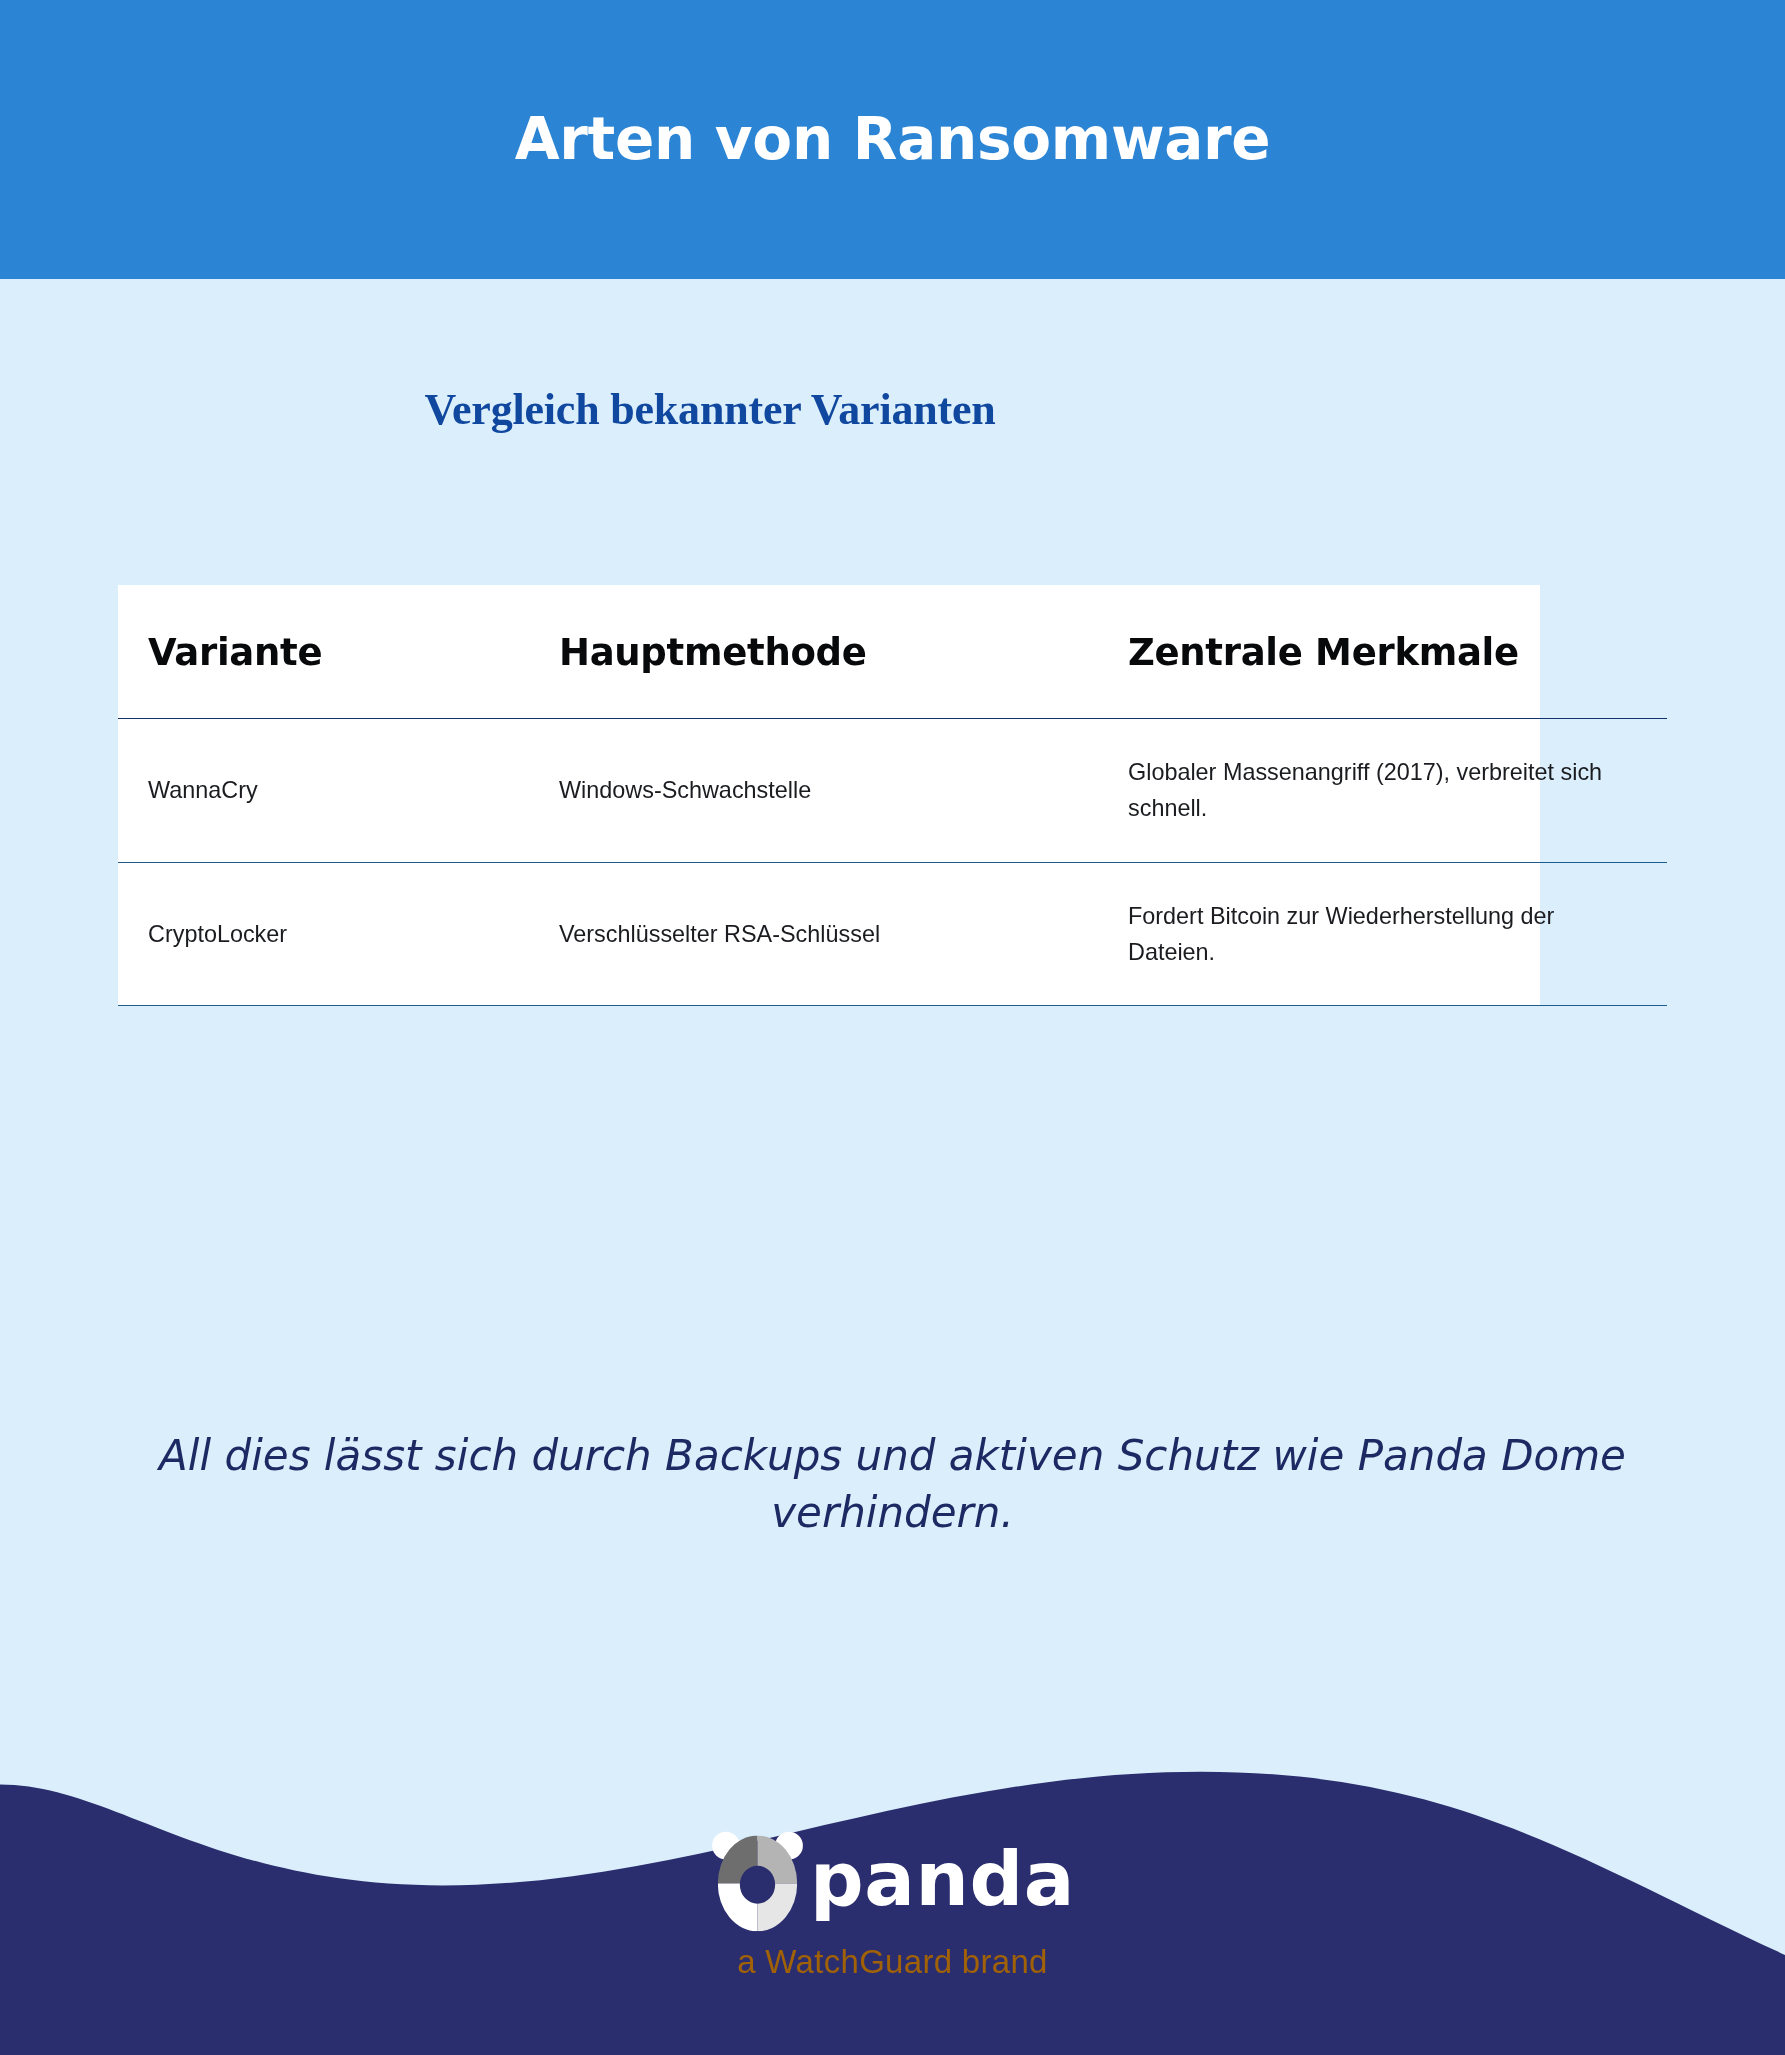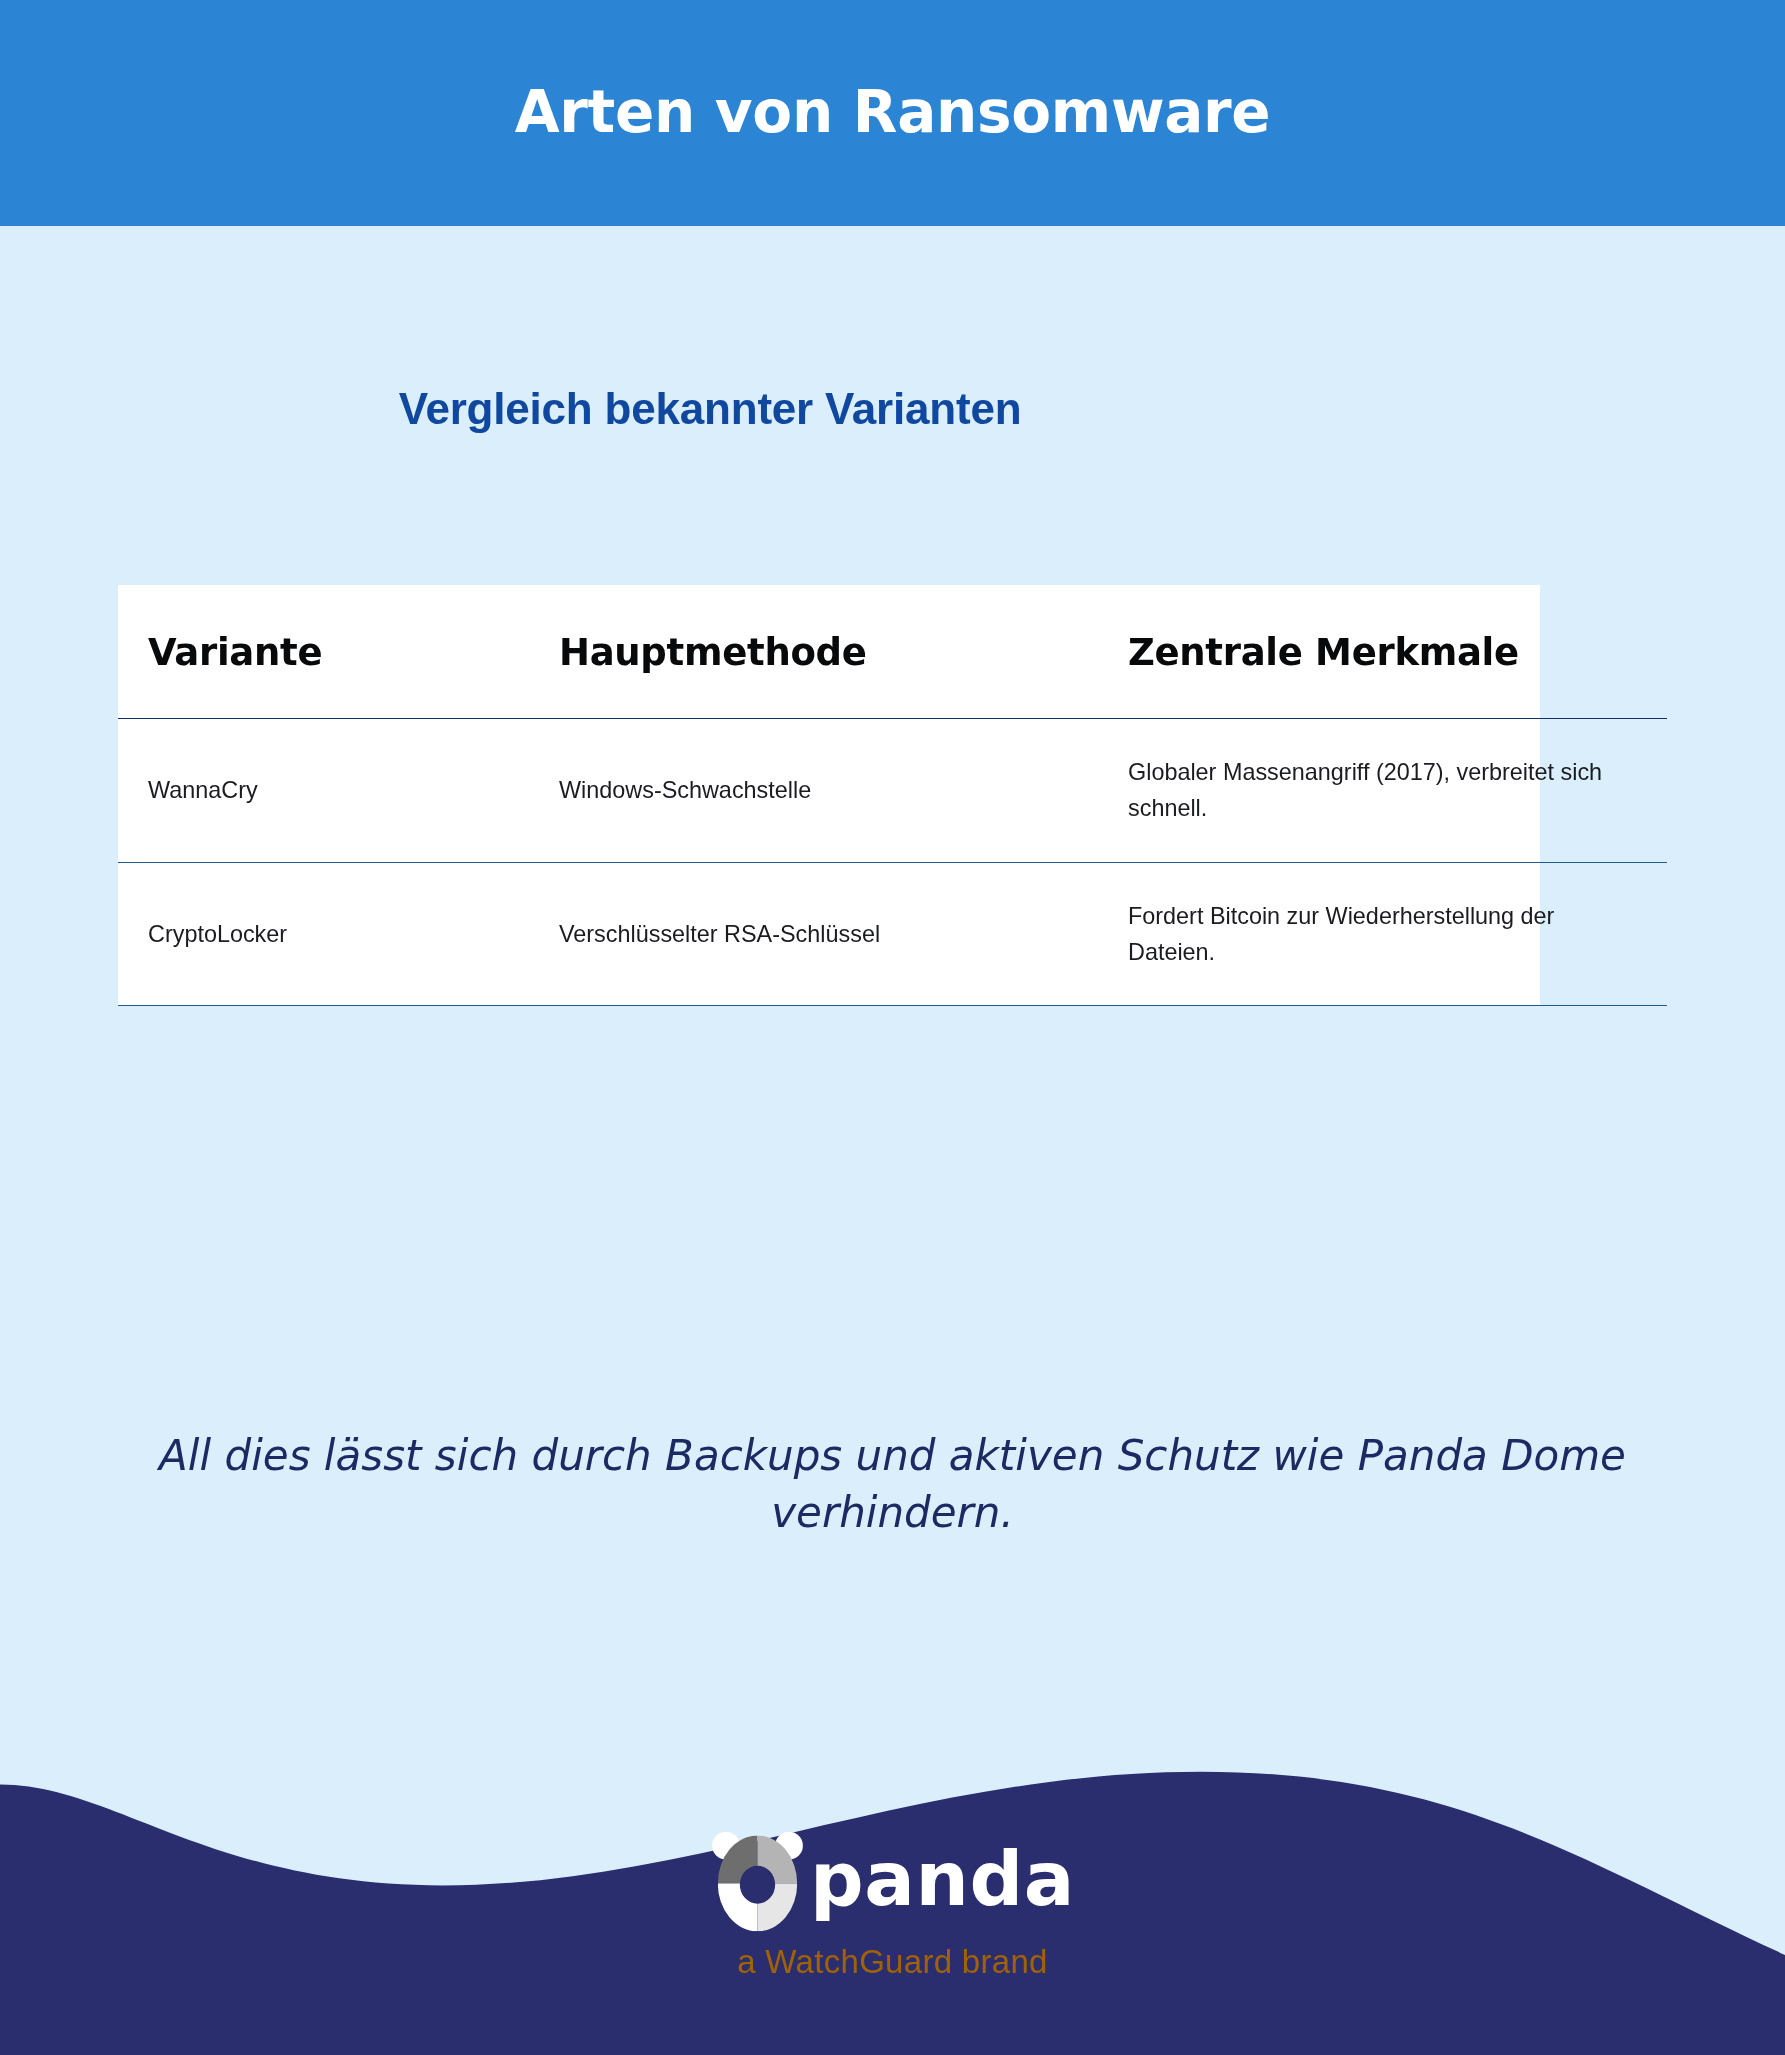--- a/index.html
+++ b/index.html
@@ -14,21 +14,21 @@
     overflow: hidden;
     position: relative;
   }
 
   
   .header {
     position: absolute;
     left: 0;
     top: 0;
     width: 1785px;
-    height: 226px;
+    height: 279px;
     background: #2b85d4;
     display: flex;
     align-items: center;
     justify-content: center;
   }
   .header-title {
     color: #ffffff;
     font-size: 58px;
     font-weight: 700;
     letter-spacing: -0.3px;
@@ -41,21 +41,21 @@
   .subtitle {
     position: absolute;
     left: 0;
     top: 384px;
     width: 1420px;
     text-align: center;
     color: #11489f;
     font-size: 44px;
     font-weight: 700;
     letter-spacing: -0.2px;
-    font-family: Liberation Sans, sans-serif;
+    font-family: Liberation Serif, serif;
   }
 
   
   .table-card {
     position: absolute;
     left: 118px;
     top: 585px;
     width: 1422px;
     background: #ffffff;
     box-sizing: border-box;

